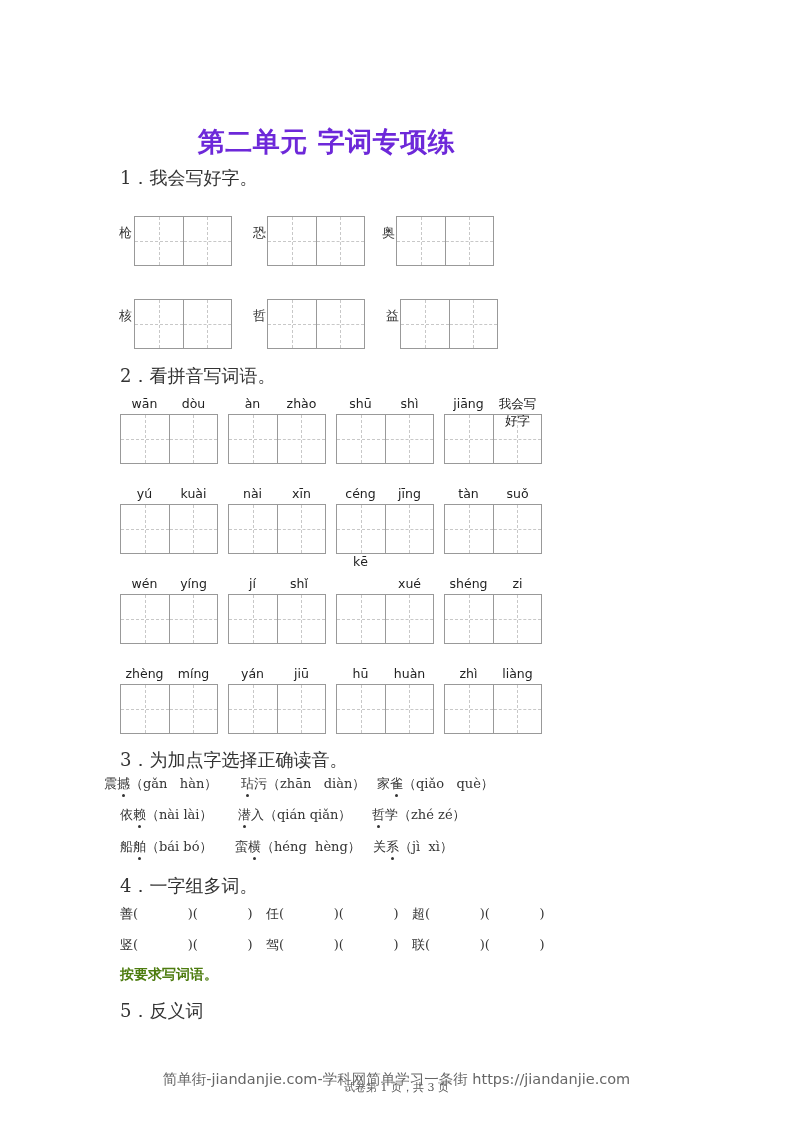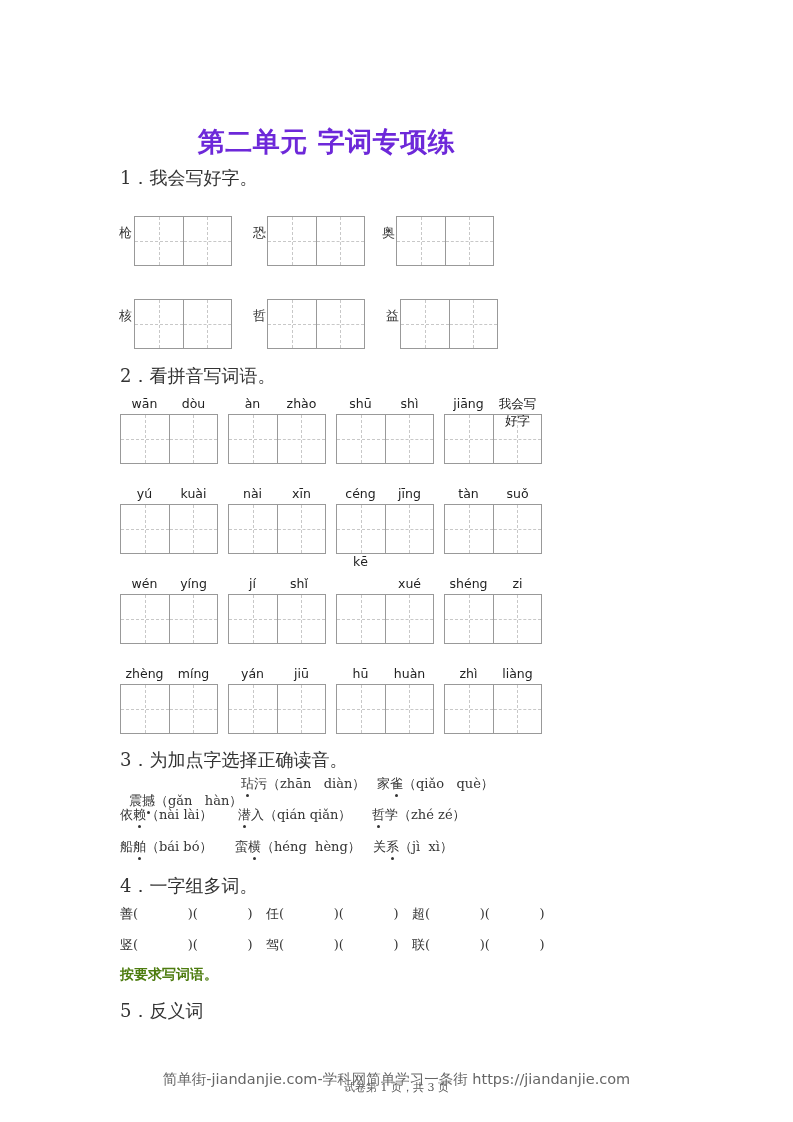--- a/index.html
+++ b/index.html
@@ -165,21 +165,21 @@
   <span class="py" style="left:493px;top:666px;">liàng</span>
   <div class="grid" style="left:444px;top:684px;">
       <div class="cell"></div>
       <div class="cell"></div>
     </div>
 </div>
 
 <div class="abs qhead" style="left:120px;top:748px;">3．为加点字选择正确读音。</div>
 
 <div>
-  <div class="s3row" style="left:129px;top:775px;margin-top:17px;"><span>震</span><span class="dot">撼</span><span></span><span>（gǎn   hàn）</span></div>
+  <div class="s3row" style="left:104px;top:775px;"><span>震</span><span class="dot">撼</span><span></span><span>（gǎn   hàn）</span></div>
   <div class="s3row" style="left:241px;top:775px;"><span></span><span class="dot">玷</span><span>污</span><span>（zhān   diàn）</span></div>
   <div class="s3row" style="left:377px;top:775px;"><span>家</span><span class="dot">雀</span><span></span><span>（qiǎo   què）</span></div>
 
   <div class="s3row" style="left:120px;top:806px;"><span>依</span><span class="dot">赖</span><span></span><span>（nài lài）</span></div>
   <div class="s3row" style="left:238px;top:806px;"><span></span><span class="dot">潜</span><span>入</span><span>（qián qiǎn）</span></div>
   <div class="s3row" style="left:372px;top:806px;"><span></span><span class="dot">哲</span><span>学</span><span>（zhé zé）</span></div>
 
   <div class="s3row" style="left:120px;top:838px;"><span>船</span><span class="dot">舶</span><span></span><span>（bái bó）</span></div>
   <div class="s3row" style="left:235px;top:838px;"><span>蛮</span><span class="dot">横</span><span></span><span>（héng  hèng）</span></div>
   <div class="s3row" style="left:373px;top:838px;"><span>关</span><span class="dot">系</span><span></span><span>（jì  xì）</span></div>

